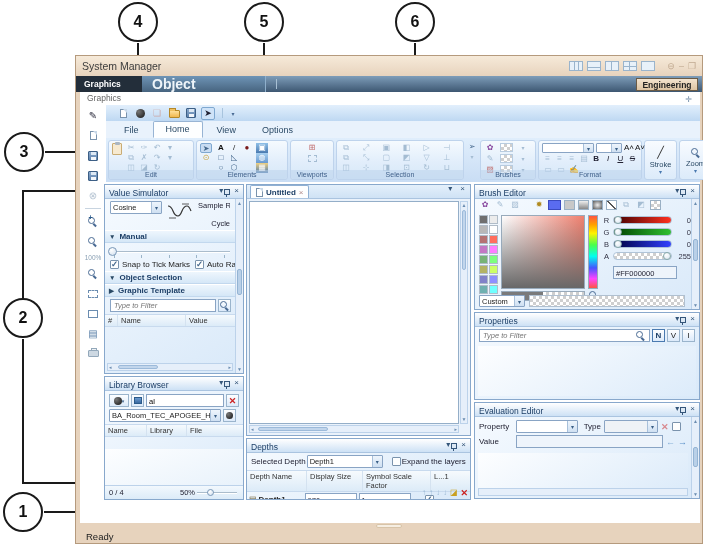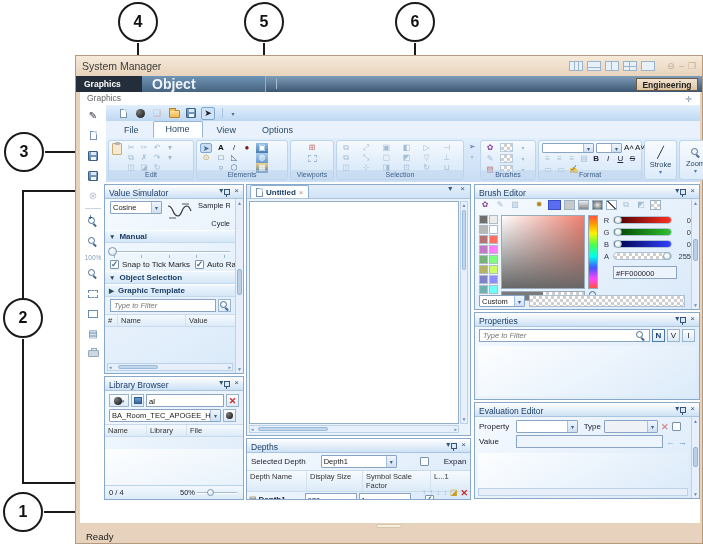--- a/index.html
+++ b/index.html
@@ -536,21 +536,21 @@
   </div>
 
   <div class="panel" style="left:170px;top:382px;width:225px;height:62px">
     <div class="phead">
       <span>Depths</span>
         <span class="sp"></span>
       <span class="hico">▾</span>
         <span class="pin"></span>
         <span class="hico">×</span>
     </div>
-    <div class="prow" style="padding:2px 4px;gap:15px">
+    <div class="prow" style="padding:2px 4px;gap:1px">
       <span class="lbl">Selected Depth</span>
       <span class="combo" style="width:76px">
           <span>Depth1</span>
           <span class="dd">▾</span>
         </span>
       <span class="cb" style="margin-left:8px"></span>
       <span class="lbl" style="overflow:hidden;white-space:nowrap;flex:1">Expand the layers colu</span>
     </div>
     <div class="thead">
       <span style="width:60px">Depth Name</span>

